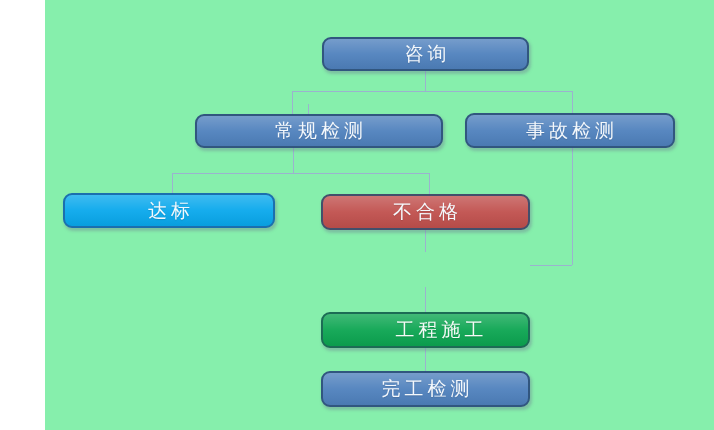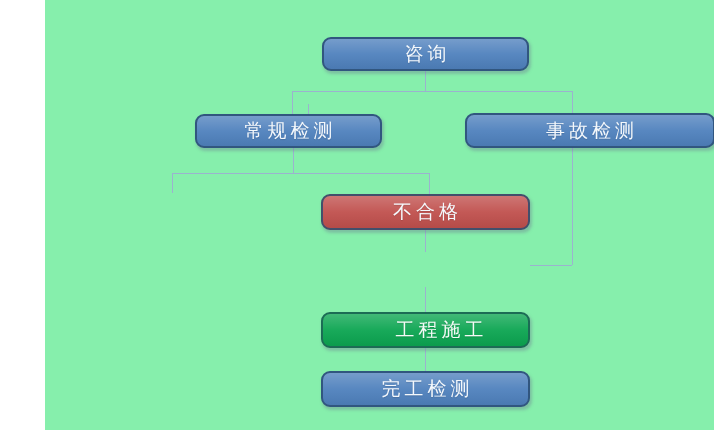--- a/index.html
+++ b/index.html
@@ -55,25 +55,28 @@
       <div class="connector" style="left: 380px; top: 230px; width: 1px; height: 22px; background-color: rgb(155, 178, 206);"></div>
       <div class="connector" style="left: 527px; top: 148px; width: 1px; height: 117px; background-color: rgb(155, 178, 206);"></div>
       <div class="connector" style="left: 485px; top: 265px; width: 42px; height: 1px; background-color: rgb(155, 178, 206);"></div>
       <div class="connector" style="left: 380px; top: 287px; width: 1px; height: 25px; background-color: rgb(155, 178, 206);"></div>
       <div class="connector" style="left: 380px; top: 348px; width: 1px; height: 23px; background-color: rgb(155, 178, 206);"></div>
     </div>
 
   <div class="node" style="left: 277px; top: 37px; width: 207px; height: 34px; background-color: rgb(79, 129, 189); border-color: rgb(49, 86, 127); color: rgb(244, 248, 252);">
     <span class="node-label">咨询</span>
   </div>
-  <div class="node" style="left: 150px; top: 114px; width: 187px; height: 34px; background-color: rgb(79, 129, 189); border-color: rgb(49, 86, 127); color: rgb(244, 248, 252);">
+  <div class="node" style="left: 150px; top: 114px; width: 248px; height: 34px; background-color: rgb(79, 129, 189); border-color: rgb(49, 86, 127); color: rgb(244, 248, 252);">
     <span class="node-label">常规检测</span>
   </div>
-  <div class="node" style="left: 420px; top: 113px; width: 250px; height: 35px; background-color: rgb(79, 129, 189); border-color: rgb(49, 86, 127); color: rgb(244, 248, 252); align-items: center;">
+  <div class="node" style="left: 420px; top: 113px; width: 210px; height: 35px; background-color: rgb(79, 129, 189); border-color: rgb(49, 86, 127); color: rgb(244, 248, 252); align-items: center;">
     <span class="node-label">事故检测</span>
+  </div>
+  <div class="node" style="left: 18px; top: 193px; width: 212px; height: 35px; background-color: rgb(9, 168, 236); border-color: rgb(27, 111, 174); color: rgb(244, 248, 252);">
+    <span class="node-label">达标</span>
   </div>
   <div class="node" style="left: 276px; top: 194px; width: 209px; height: 36px; background-color: rgb(192, 80, 77); border-color: rgb(67, 79, 107); color: rgb(244, 248, 252);">
     <span class="node-label">不合格</span>
   </div>
   <div class="node" style="left: 276px; top: 312px; width: 209px; height: 36px; background-color: rgb(12, 165, 81); border-color: rgb(28, 107, 85); color: rgb(244, 250, 246); padding-left: 28px;">
     <span class="node-label">工程施工</span>
   </div>
   <div class="node" style="left: 276px; top: 371px; width: 209px; height: 36px; background-color: rgb(79, 129, 189); border-color: rgb(49, 86, 127); color: rgb(244, 248, 252);">
     <span class="node-label">完工检测</span>
   </div>

